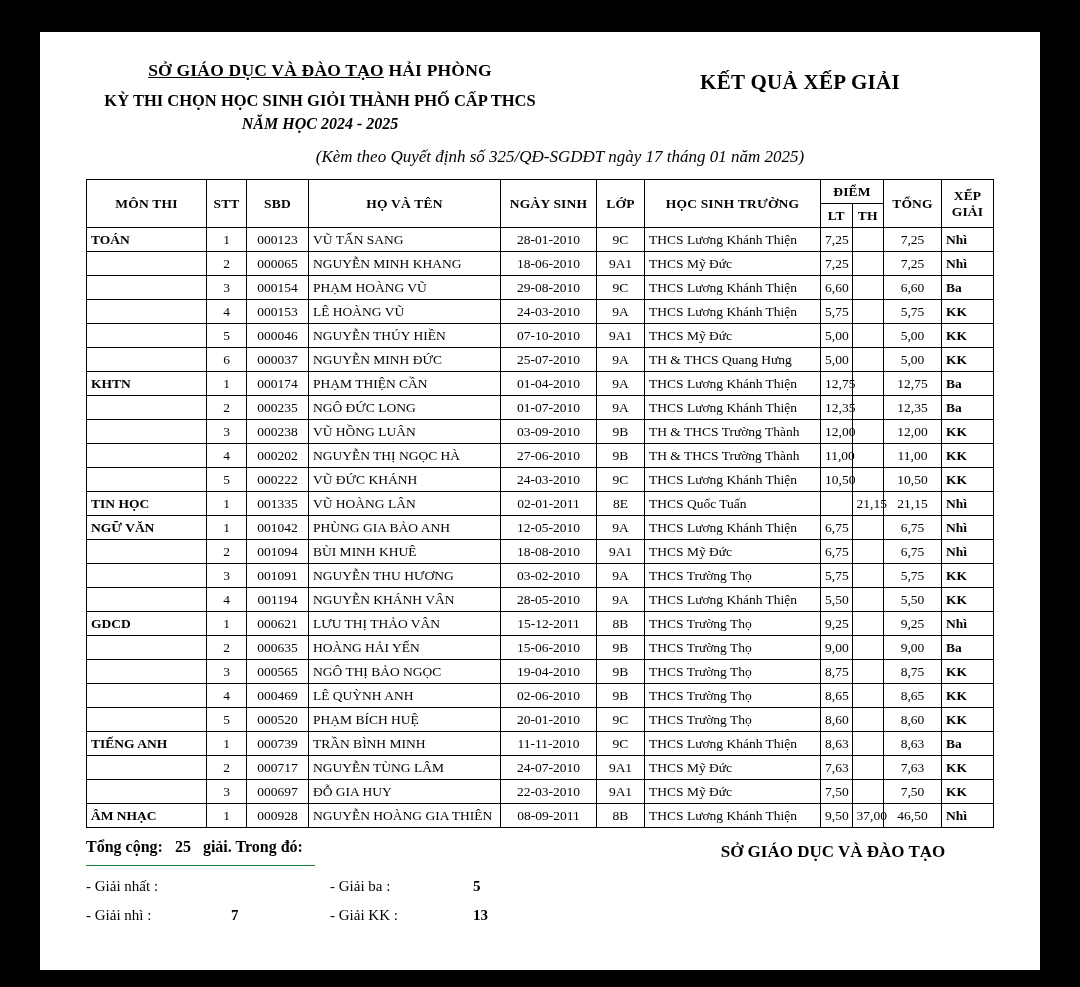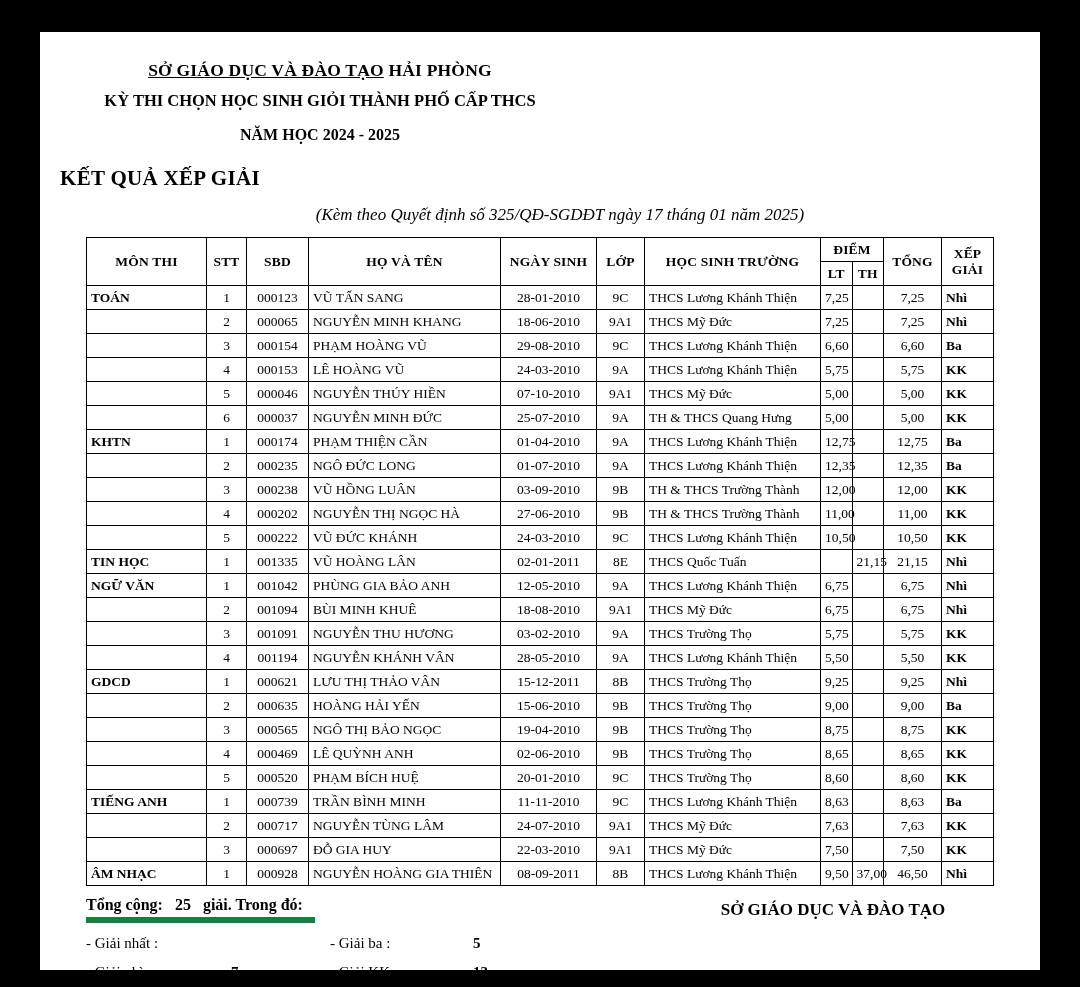--- a/index.html
+++ b/index.html
@@ -17,21 +17,21 @@
     left: 40px;
     top: 32px;
     width: 1000px;
     height: 938px;
     background: #ffffff;
     box-sizing: border-box;
     padding: 10px 0 0 0;
   }
   .header {
     display: flex;
-    flex-direction: column;
+    flex-direction: row;
     align-items: flex-start;
     padding: 6px 20px 0 20px;
   }
   .header-left {
     width: 520px;
     text-align: center;
     padding-top: 12px;
   }
   .header-right {
     flex: 1;
@@ -45,21 +45,22 @@
   }
   .h-line1 .und { text-decoration: underline; }
   .h-line2 {
     font-weight: bold;
     font-size: 16.5px;
     margin-top: 10px;
   }
   .h-line3 {
     font-weight: bold;
     font-size: 16px;
-    margin-top: 15px;
+    margin-top: 4px;
+    font-style: italic;
   }
   .r-line1 {
     font-weight: bold;
     font-size: 21px;
     letter-spacing: 0.3px;
   }
   .r-line2 {
     font-weight: bold;
     font-size: 19px;
     margin-top: 6px;
@@ -107,23 +108,23 @@
     margin-top: 10px;
     display: flex;
     flex-direction: row;
     padding: 0 20px 0 46px;
   }
   .footer-left { width: 560px; }
   .footer-right { flex: 1; text-align: center; padding-top: 4px;}
   .totals-line {
     font-size: 16px;
     font-weight: bold;
-    border-bottom: 6px solid #15803d;
+    border-bottom: 1px solid #15803d;
     display: inline-block;
-    padding-bottom: 3px;
+    padding-bottom: 9px;
     padding-right: 12px;
   }
   .totals-line .num { padding: 0 8px; }
   .prize-rows { margin-top: 12px; font-size: 15px; }
   .prize-row { display: flex; flex-direction: row; margin-bottom: 12px; gap: 39px; }
   .pr-label { width: 106px; }
   .pr-val { width: 60px; font-weight: bold; text-align: left;}
   .pr-label2 { width: 104px; }
   .pr-val2 { font-weight: bold; }
   .sgd {

